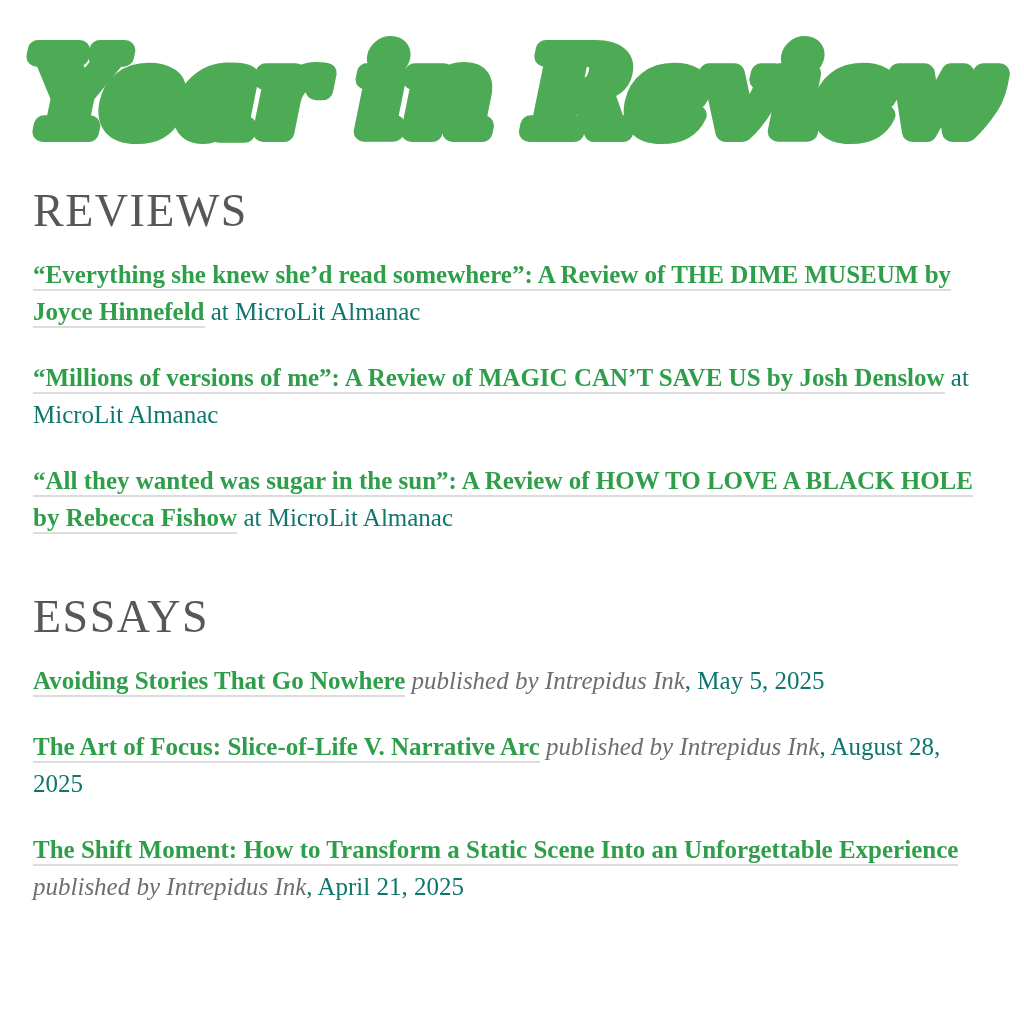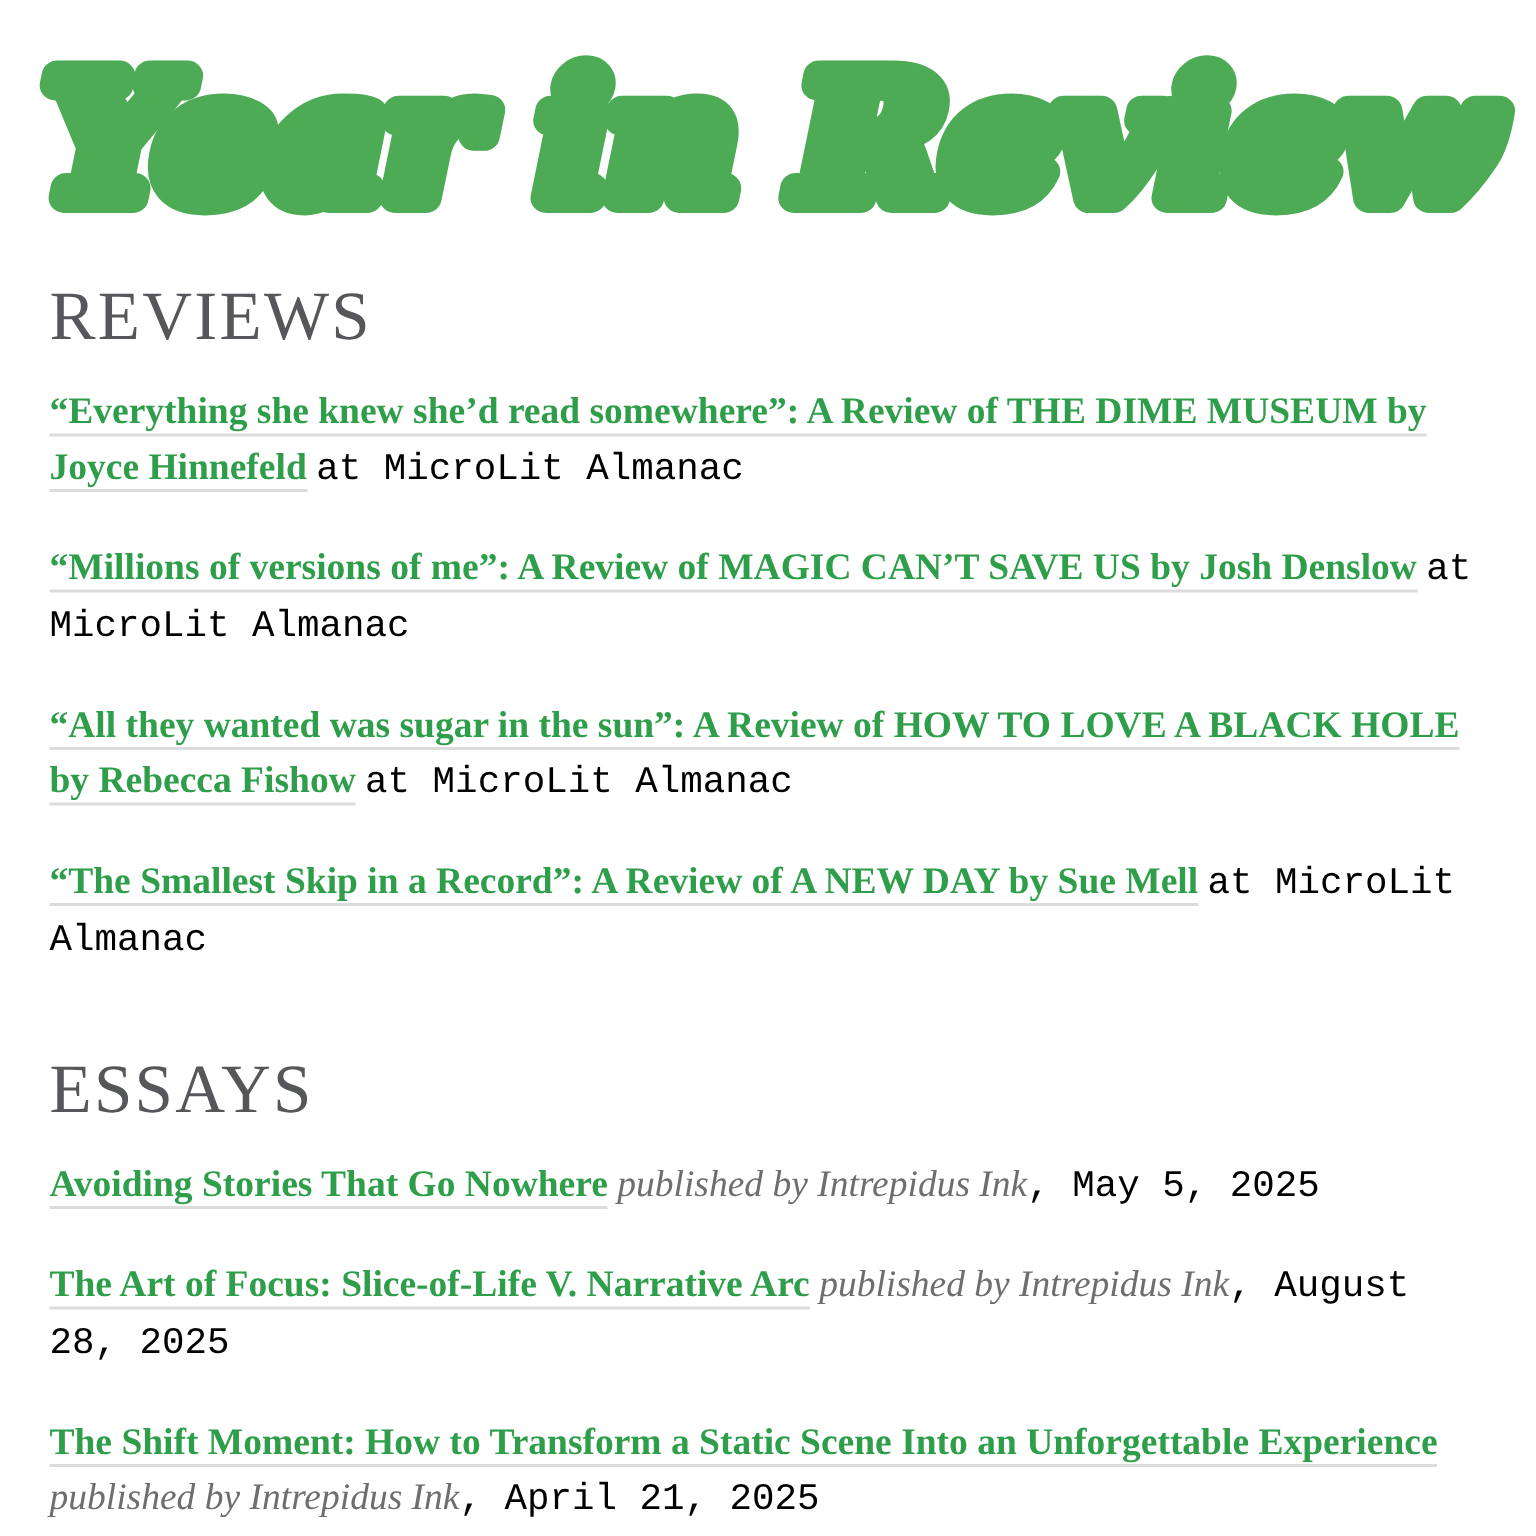--- a/index.html
+++ b/index.html
@@ -45,22 +45,21 @@
     text-decoration: none;
     border-bottom: 2px solid #dcdcdc;
     padding-bottom: 1px;
     cursor: pointer;
   }
   .pub {
     font-style: italic;
     color: #6e6e6e;
   }
   .date, .rest {
-    color: #000000;
-    font-family: Liberation Mono, monospace;
+    color: #0f766e;
   }
 </style>
 </head>
 <body>
 
 <div class="page">
 
   <div class="title-wrap">
     <svg width="1005" height="170" viewBox="0 0 1005 170">
       <text x="10" y="120" font-family="'DejaVu Serif', serif" font-style="italic" font-weight="bold" font-size="112" fill="#4cab54" stroke="#4cab54" stroke-width="20" stroke-linejoin="round" stroke-linecap="round" paint-order="stroke" textLength="965" lengthAdjust="spacingAndGlyphs">Year in Review</text>
@@ -77,24 +76,20 @@
   <p class="item">
     <a class="green-link">“Millions of versions of me”: A Review of MAGIC CAN’T SAVE US by Josh Denslow</a>
     <span class="rest">at MicroLit Almanac</span>
   </p>
 
   <p class="item">
     <a class="green-link">“All they wanted was sugar in the sun”: A Review of HOW TO LOVE A BLACK HOLE by Rebecca Fishow</a>
     <span class="rest">at MicroLit Almanac</span>
   </p>
 
-  <p class="item">
-    <a class="green-link">“The Smallest Skip in a Record”: A Review of A NEW DAY by Sue Mell</a>
-    <span class="rest">at MicroLit Almanac</span>
-  </p>
 
   <h2 class="section-heading essays">ESSAYS</h2>
 
   <p class="item">
     <a class="green-link">Avoiding Stories That Go Nowhere</a>
     <em class="pub">published by Intrepidus Ink</em><span class="date">, May 5, 2025</span>
   </p>
 
   <p class="item">
     <a class="green-link">The Art of Focus: Slice-of-Life V. Narrative Arc</a>

